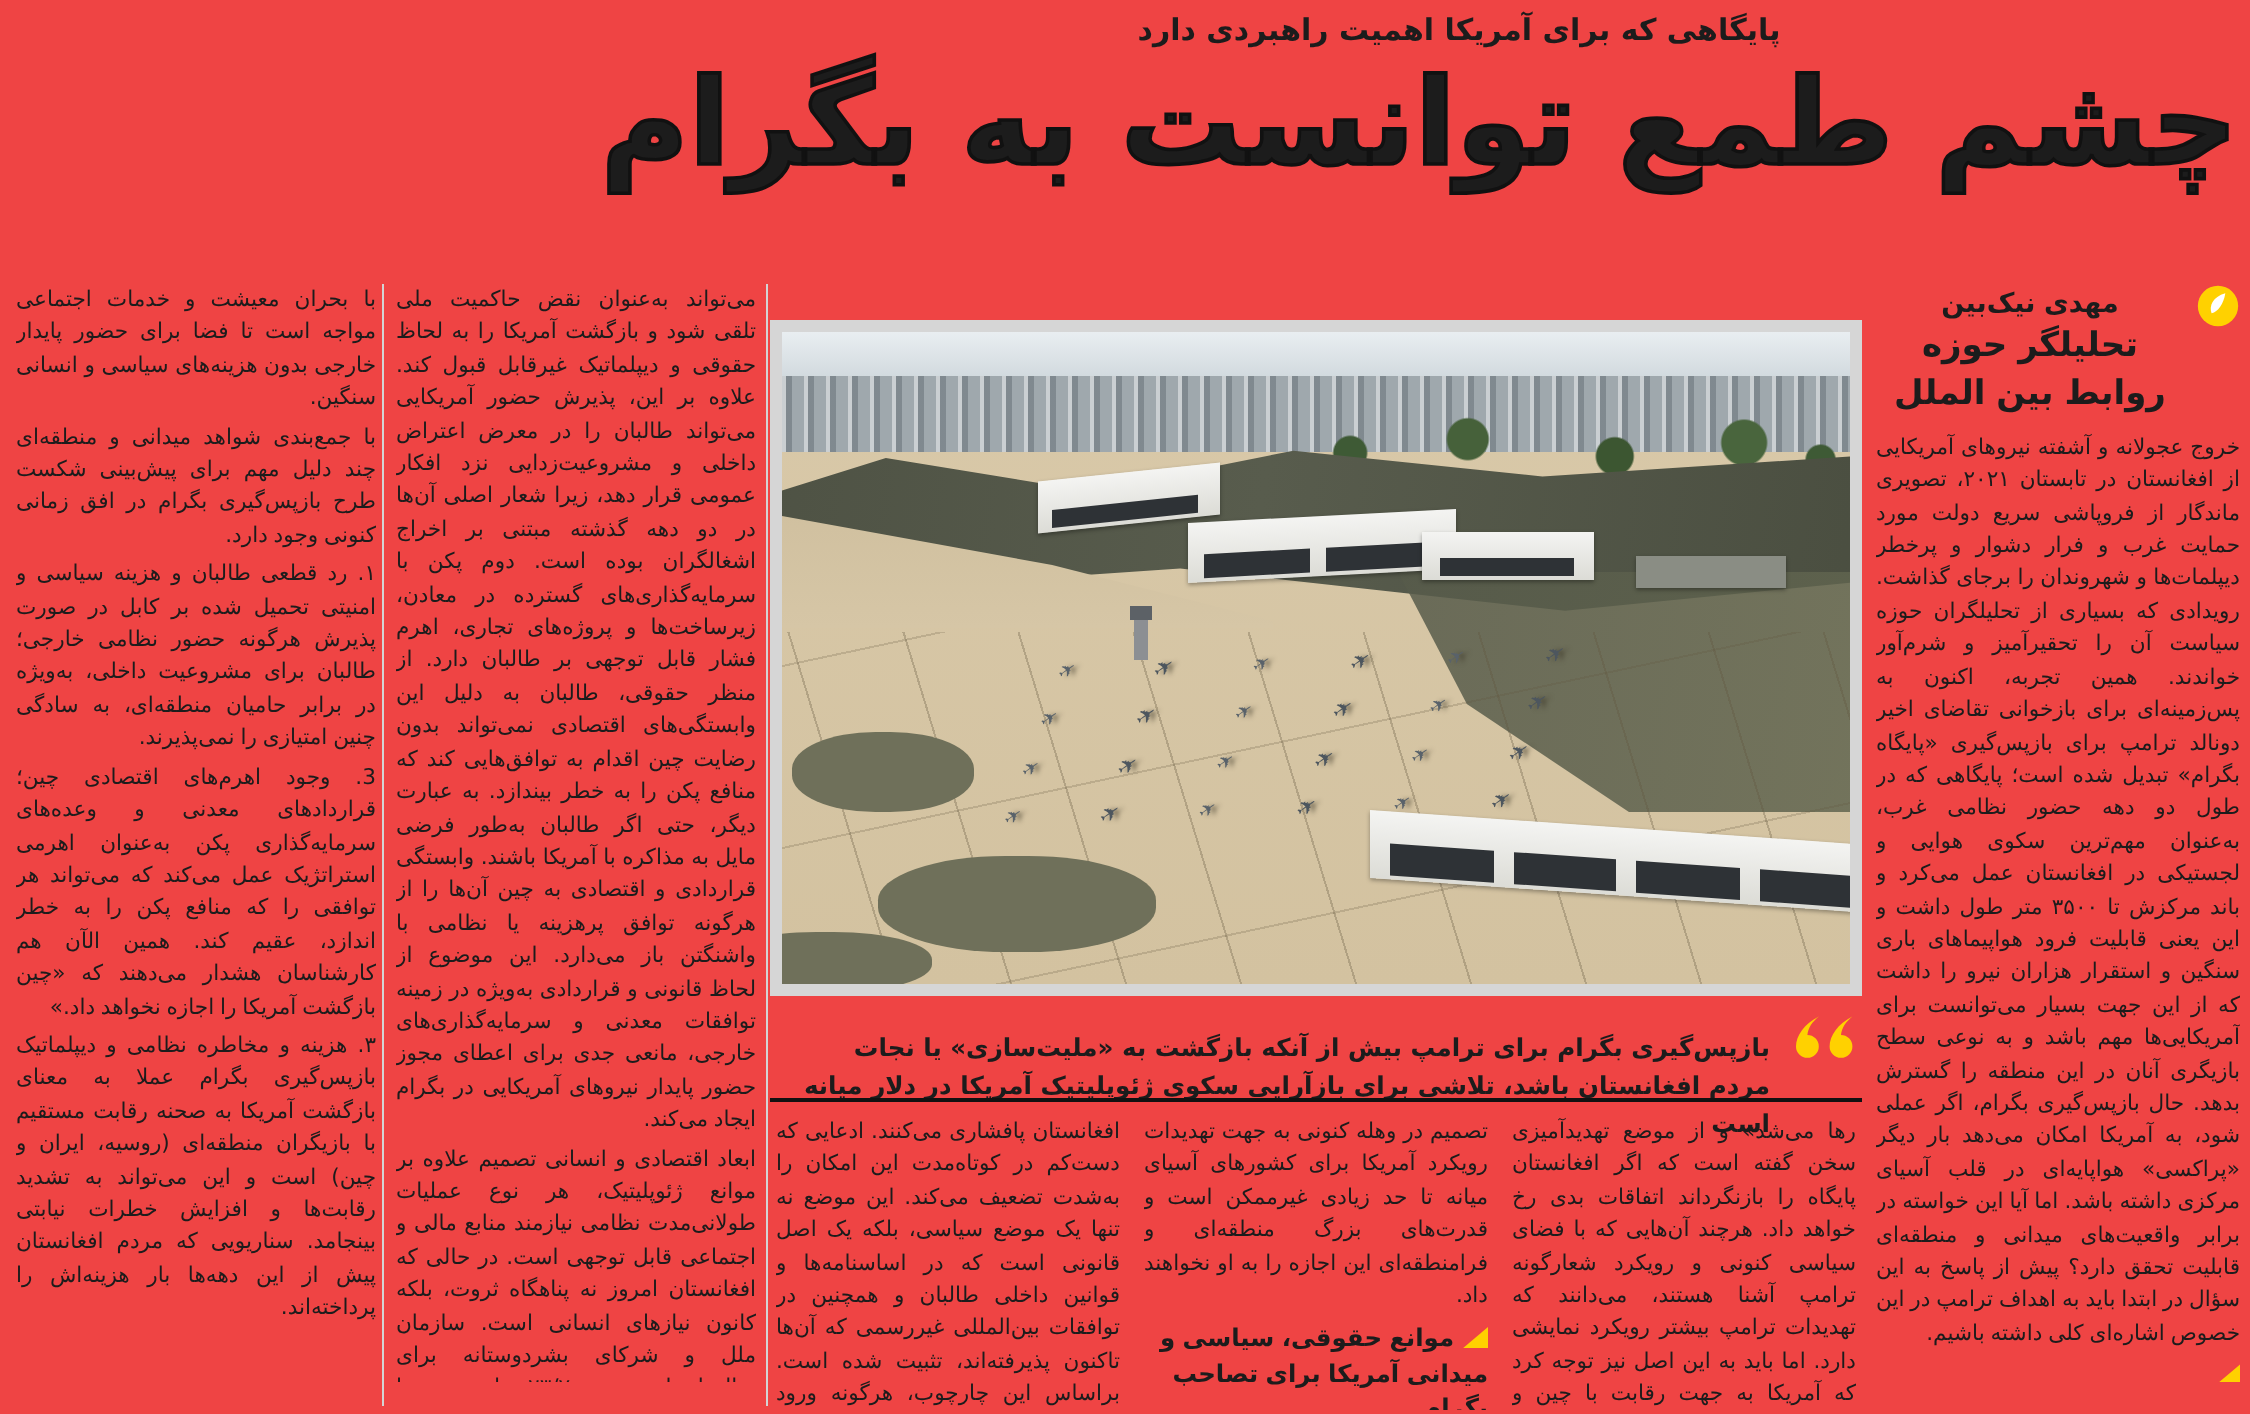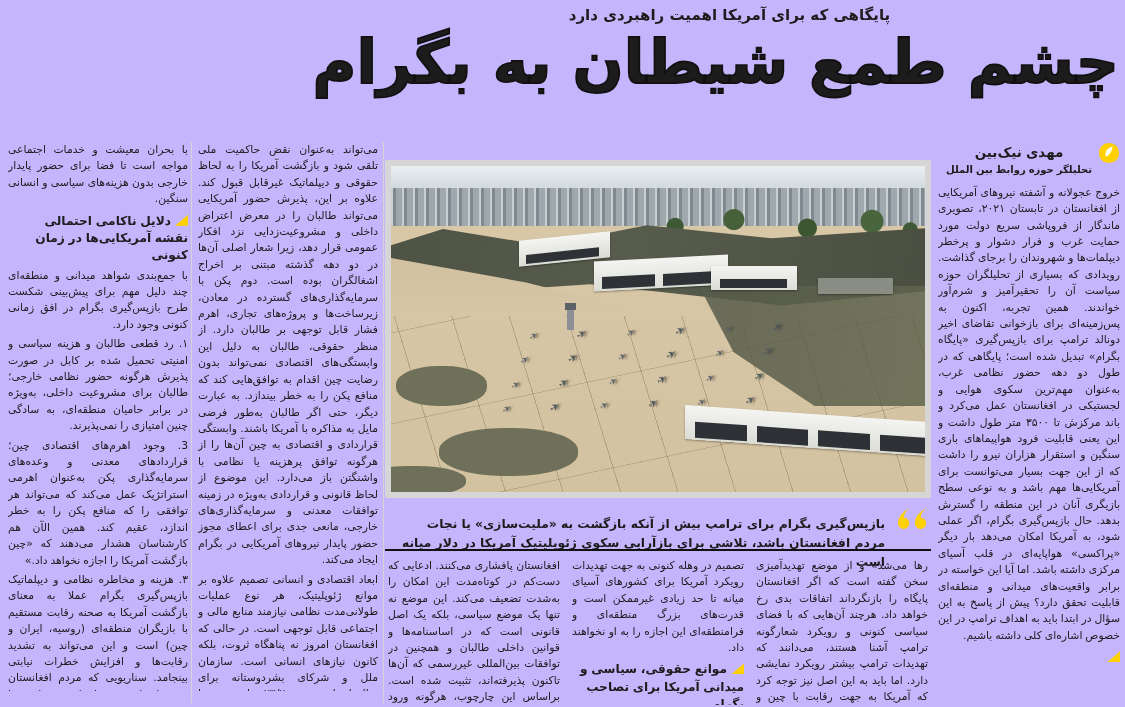--- a/index.html
+++ b/index.html
@@ -1,35 +1,35 @@
 <!DOCTYPE html>
 <html lang="fa" dir="rtl"><head>
 <meta charset="utf-8">
 <style>
   html,body{margin:0;padding:0;background:#ffffff;}
-  #page{position:relative;width:1125px;height:707px;background:#c4b5fd;overflow:hidden;
+  #page{position:relative;width:1125px;height:707px;background:#ef4444;overflow:hidden;
         font-family:"DejaVu Sans",sans-serif;color:#1c1c1c;direction:rtl;}
   
   #header{position:absolute;top:4px;left:340px;right:6px;text-align:center;}
   .kicker{font-size:15px;font-weight:bold;letter-spacing:-0.3px;margin:2px 0 0;}
   .headline{font-size:60px;font-weight:bold;line-height:1.28;margin:0;
             -webkit-text-stroke:1.8px #111;letter-spacing:-1px;white-space:nowrap;}
   
   .col{position:absolute;top:142px;bottom:16px;overflow:hidden;text-align:justify;
        font-size:10.8px;line-height:1.52;letter-spacing:-0.15px;word-spacing:-0.5px;}
   .col p{margin:0 0 3px;}
   .vline{position:absolute;top:142px;bottom:4px;width:1px;background:#d4d4d4;}
   .subhead{font-weight:bold;font-size:12.2px;line-height:1.42;margin:5px 0 3px;text-align:right;}
   .marker{display:inline-block;width:13px;height:11px;background:#ffd100;vertical-align:-1px;
           margin-left:4px;clip-path:polygon(0 100%,100% 0,100% 100%);}
   
   .byline{display:flex;align-items:flex-start;gap:6px;margin-bottom:6px;text-align:center;}
   .byline-icon{flex:0 0 auto;width:22px;height:22px;}
   .byline-name{font-weight:bold;font-size:13.5px;line-height:1.5;}
-  .byline-role{font-weight:bold;font-size:10px;line-height:1.4;}
+  .byline-role{font-weight:bold;font-size:17px;line-height:1.4;}
   
   #photo-frame{position:absolute;left:385px;top:160px;width:546px;height:338px;
                background:#d6d6d6;padding:0;box-sizing:border-box;}
   #photo{position:absolute;left:6px;top:6px;right:6px;bottom:6px;overflow:hidden;
          background:linear-gradient(#d9c9a9,#d3c2a0);}
   .ph-sky{position:absolute;left:0;top:0;width:100%;height:28px;
           background:linear-gradient(#e9eef1,#ccd5da);}
   .ph-city{position:absolute;left:0;top:22px;width:100%;height:38px;background:#9fa8ad;
            background-image:repeating-linear-gradient(90deg,rgba(255,255,255,.45) 0 2px,rgba(70,80,88,.35) 2px 5px,transparent 5px 11px);}
   .ph-trees{position:absolute;right:0;top:40px;width:55%;height:34px;
@@ -74,21 +74,21 @@
         font-size:10.8px;line-height:1.52;letter-spacing:-0.15px;word-spacing:-0.5px;}
   .bcol p{margin:0 0 3px;}
 </style>
 </head>
 <body>
 
 <div id="page">
 
   <div id="header">
     <p class="kicker">پایگاهی که برای آمریکا اهمیت راهبردی دارد</p>
-    <h1 class="headline">چشم طمع شیطان به بگرام</h1>
+    <h1 class="headline">چشم طمع توانست به بگرام</h1>
   </div>
 
   <div class="vline" style="left:191px"></div>
   <div class="vline" style="left:383px"></div>
 
   <div class="col" style="right:5px;width:182px;">
     <div class="byline">
       <span class="byline-icon">
         <svg viewBox="0 0 24 24" width="22" height="22">
           <circle cx="12" cy="12" r="11" fill="#ffd100"></circle>
@@ -191,21 +191,20 @@
     <p>افغانستان پافشاری می‌کنند. ادعایی که دست‌کم در کوتاه‌مدت این امکان را به‌شدت تضعیف می‌کند. این موضع نه تنها یک موضع سیاسی، بلکه یک اصل قانونی است که در اساسنامه‌ها و قوانین داخلی طالبان و همچنین در توافقات بین‌المللی غیررسمی که آن‌ها تاکنون پذیرفته‌اند، تثبیت شده است. براساس این چارچوب، هرگونه ورود نیروهای خارجی بدون دعوت رسمی دولت افغانستان یا تصویب سازمان‌های بین‌المللی،</p>
   </div>
 
   <div class="col" style="left:198px;width:180px;">
     <p>می‌تواند به‌عنوان نقض حاکمیت ملی تلقی شود و بازگشت آمریکا را به لحاظ حقوقی و دیپلماتیک غیرقابل قبول کند. علاوه بر این، پذیرش حضور آمریکایی می‌تواند طالبان را در معرض اعتراض داخلی و مشروعیت‌زدایی نزد افکار عمومی قرار دهد، زیرا شعار اصلی آن‌ها در دو دهه گذشته مبتنی بر اخراج اشغالگران بوده است. دوم پکن با سرمایه‌گذاری‌های گسترده در معادن، زیرساخت‌ها و پروژه‌های تجاری، اهرم فشار قابل توجهی بر طالبان دارد. از منظر حقوقی، طالبان به دلیل این وابستگی‌های اقتصادی نمی‌تواند بدون رضایت چین اقدام به توافق‌هایی کند که منافع پکن را به خطر بیندازد. به عبارت دیگر، حتی اگر طالبان به‌طور فرضی مایل به مذاکره با آمریکا باشند. وابستگی قراردادی و اقتصادی به چین آن‌ها را از هرگونه توافق پرهزینه یا نظامی با واشنگتن باز می‌دارد. این موضوع از لحاظ قانونی و قراردادی به‌ویژه در زمینه توافقات معدنی و سرمایه‌گذاری‌های خارجی، مانعی جدی برای اعطای مجوز حضور پایدار نیروهای آمریکایی در بگرام ایجاد می‌کند.</p>
     <p>ابعاد اقتصادی و انسانی تصمیم علاوه بر موانع ژئوپلیتیک، هر نوع عملیات طولانی‌مدت نظامی نیازمند منابع مالی و اجتماعی قابل توجهی است. در حالی که افغانستان امروز نه پناهگاه ثروت، بلکه کانون نیازهای انسانی است. سازمان ملل و شرکای بشردوستانه برای سال‌های اخیر حدود ۲۳/۷ میلیون نفر را در افغانستان واجد نیازهای انسانی شناخته‌اند و در سال ۲۰۲۴ ده‌ها میلیون کمک‌های بشردوستانه دریافت کردند. از سوی دیگر اقتصاد رسمی این کشور نیز کوچک است به طوری که تولید ناخالص داخلی رسمی در حدود ۱۷ میلیارد دلار در ۲۰۲۳ گزارش شده است؛ یعنی دولت یا گروه حاکم توان جذب هزینه‌های سنگین امنیتی را ندارد و متکی به بازیگران بیرونی است. تکیه بر این ارقام نشان می‌دهد که افغانستان بیشتر</p>
   </div>
 
   <div class="col" style="left:8px;width:180px;">
     <p>با بحران معیشت و خدمات اجتماعی مواجه است تا فضا برای حضور پایدار خارجی بدون هزینه‌های سیاسی و انسانی سنگین.</p>
-    <h3 class="subhead"><span class="marker"></span><span>دلایل ناکامی احتمالی نقشه آمریکایی‌ها در زمان کنونی</span></h3>
     <p>با جمع‌بندی شواهد میدانی و منطقه‌ای چند دلیل مهم برای پیش‌بینی شکست طرح بازپس‌گیری بگرام در افق زمانی کنونی وجود دارد.</p>
     <p>۱. رد قطعی طالبان و هزینه سیاسی و امنیتی تحمیل شده بر کابل در صورت پذیرش هرگونه حضور نظامی خارجی؛ طالبان برای مشروعیت داخلی، به‌ویژه در برابر حامیان منطقه‌ای، به سادگی چنین امتیازی را نمی‌پذیرند.</p>
     <p>3. وجود اهرم‌های اقتصادی چین؛ قراردادهای معدنی و وعده‌های سرمایه‌گذاری پکن به‌عنوان اهرمی استراتژیک عمل می‌کند که می‌تواند هر توافقی را که منافع پکن را به خطر اندازد، عقیم کند. همین الآن هم کارشناسان هشدار می‌دهند که «چین بازگشت آمریکا را اجازه نخواهد داد.»</p>
     <p>۳. هزینه و مخاطره نظامی و دیپلماتیک بازپس‌گیری بگرام عملا به معنای بازگشت آمریکا به صحنه رقابت مستقیم با بازیگران منطقه‌ای (روسیه، ایران و چین) است و این می‌تواند به تشدید رقابت‌ها و افزایش خطرات نیابتی بینجامد. سناریویی که مردم افغانستان پیش از این دهه‌ها بار هزینه‌اش را پرداخته‌اند.</p>
 
   </div>
 
 </div>
 
 </body></html>

